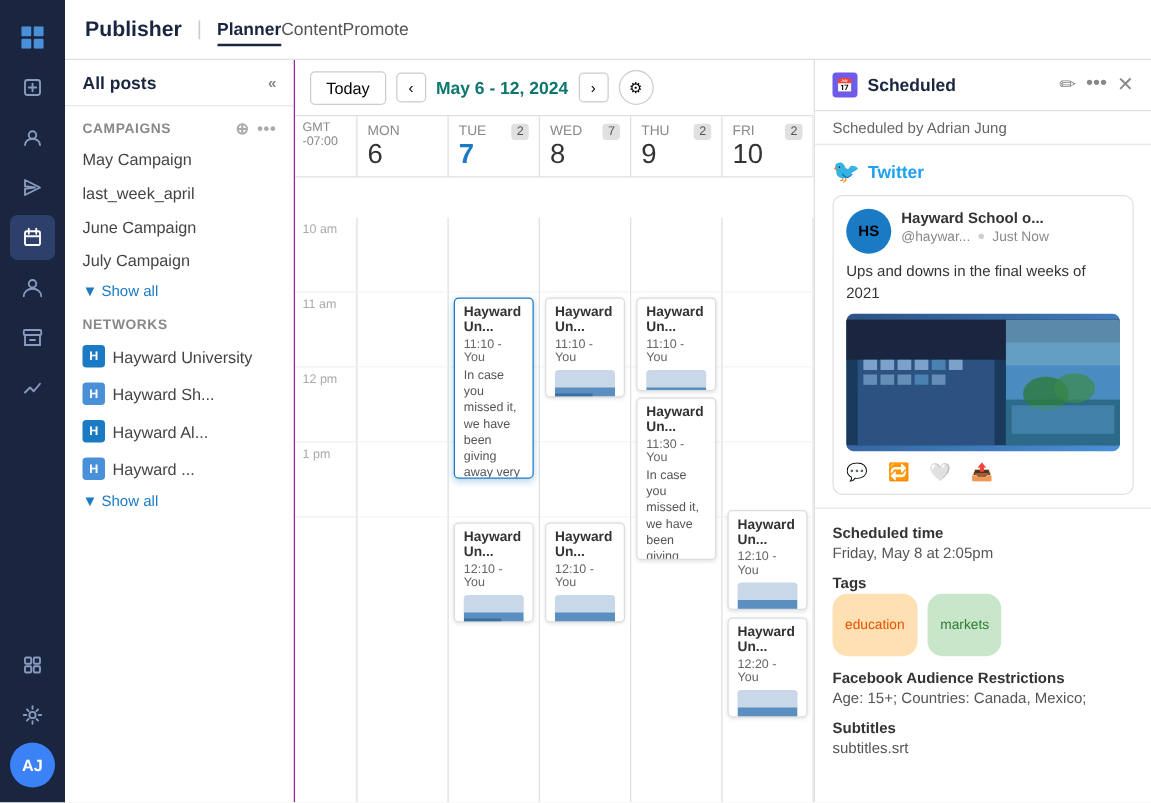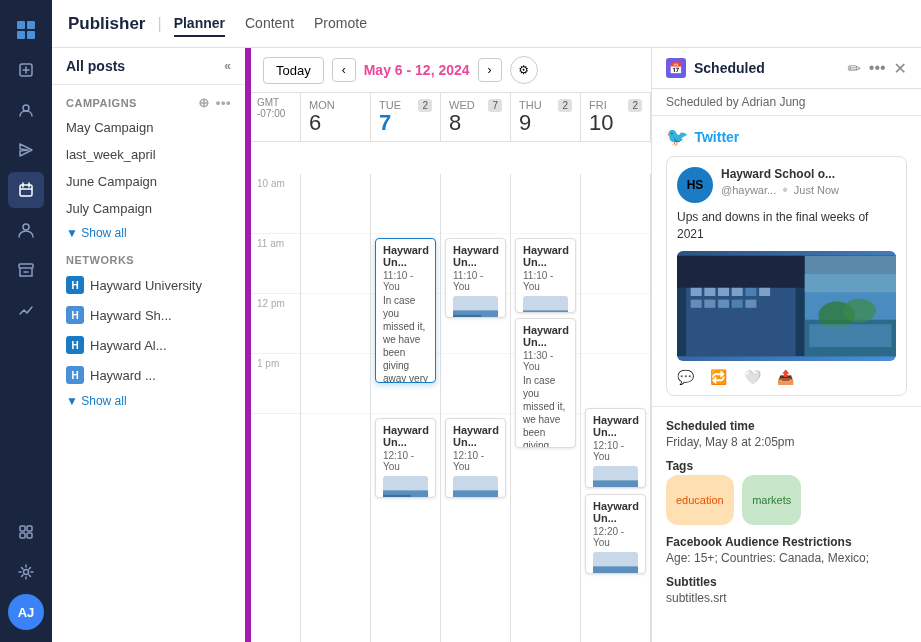--- a/index.html
+++ b/index.html
@@ -46,21 +46,21 @@
       background: #fff;
       flex-shrink: 0;
     }
     .brand-title {
       font-size: 17px;
       font-weight: 600;
       color: #1a2540;
       margin-right: 12px;
     }
     .nav-divider { color: #ccc; margin-right: 12px; }
-    .nav-links { display: flex; gap: 20px; }
+    .nav-links { display: flex; }
     .nav-link {
       font-size: 14px;
       color: #555;
       cursor: pointer;
       padding: 4px 0;
     }
     .nav-link.active {
       color: #1a2540;
       font-weight: 600;
       border-bottom: 2px solid #1a2540;
@@ -68,22 +68,22 @@
 
     
     .content-area {
       display: flex;
       flex: 1;
       overflow: hidden;
     }
 
     
     .left-panel {
-      width: 199px;
-      border-right: 6px solid #a21caf;
+      width: 184px;
+      border-right: 1px solid #a21caf;
       overflow-y: auto;
       flex-shrink: 0;
       background: #fff;
     }
     .all-posts-header {
       padding: 10px 14px;
       font-size: 14px;
       font-weight: 600;
       color: #1a2540;
       border-bottom: 1px solid #e8e8e8;
@@ -168,21 +168,21 @@
       border: 1px solid #ccc;
       border-radius: 4px;
       display: flex; align-items: center; justify-content: center;
       cursor: pointer;
       font-size: 12px;
       background: #fff;
     }
     .date-range {
       font-size: 14px;
       font-weight: 600;
-      color: #ec4899;
+      color: #0f766e;
     }
     .settings-btn {
       width: 28px; height: 28px;
       border: 1px solid #ccc;
       border-radius: 50%;
       display: flex; align-items: center; justify-content: center;
       cursor: pointer;
       background: #fff;
       font-size: 12px;
     }

